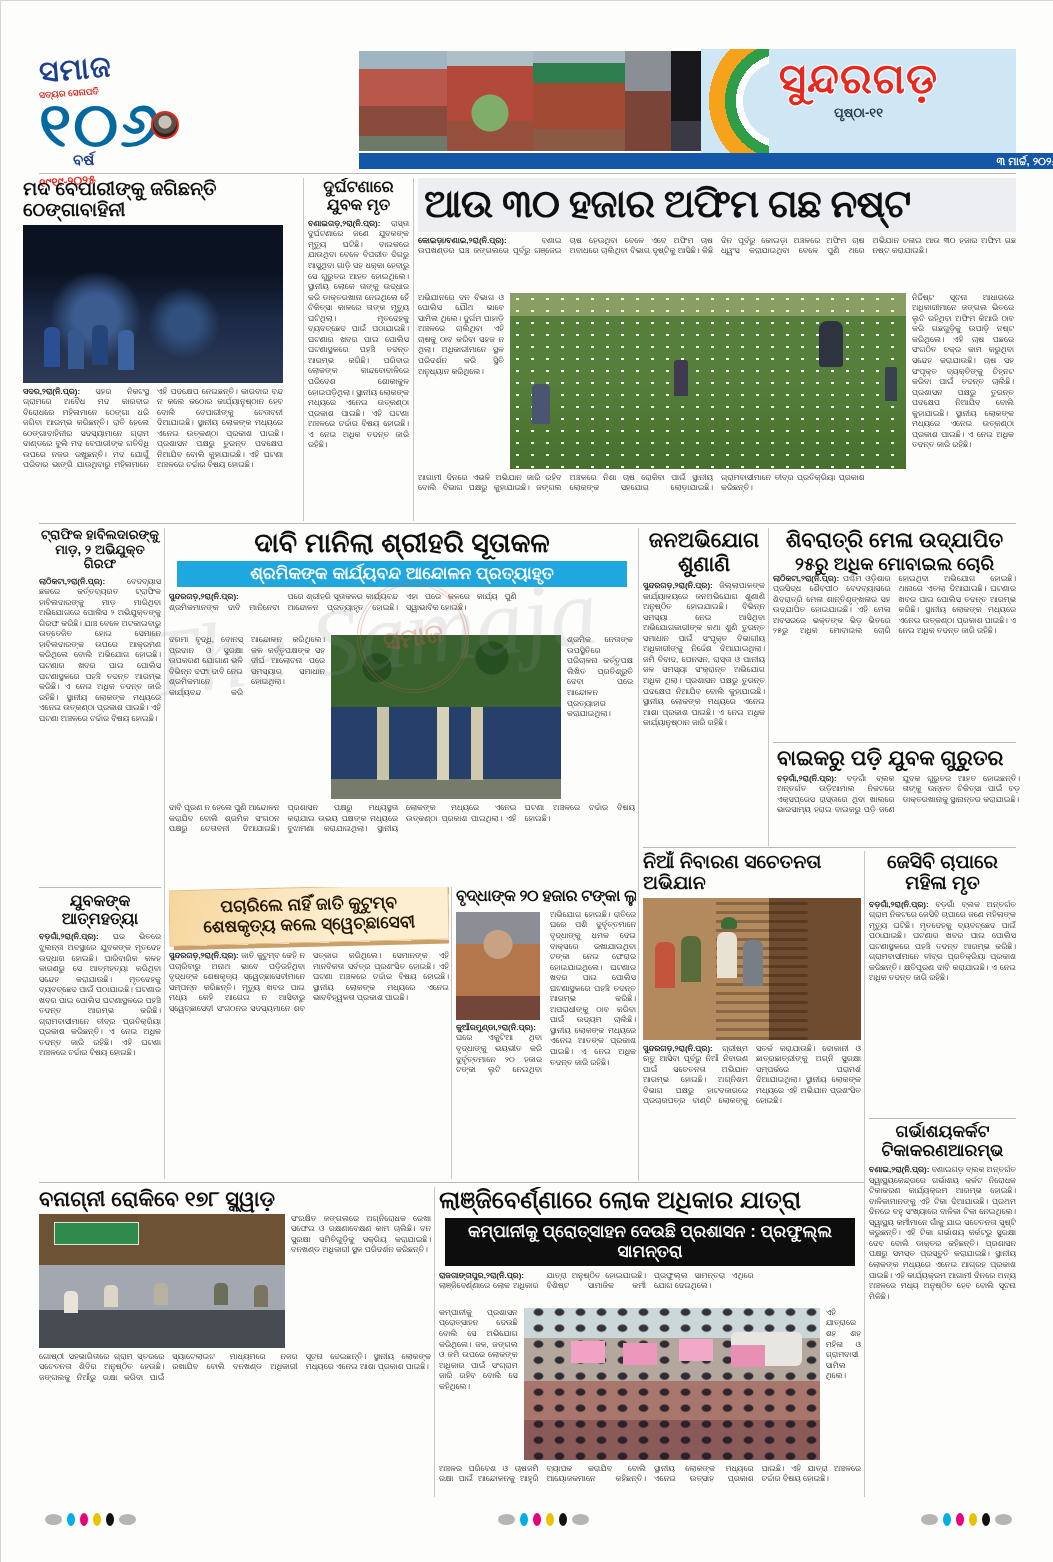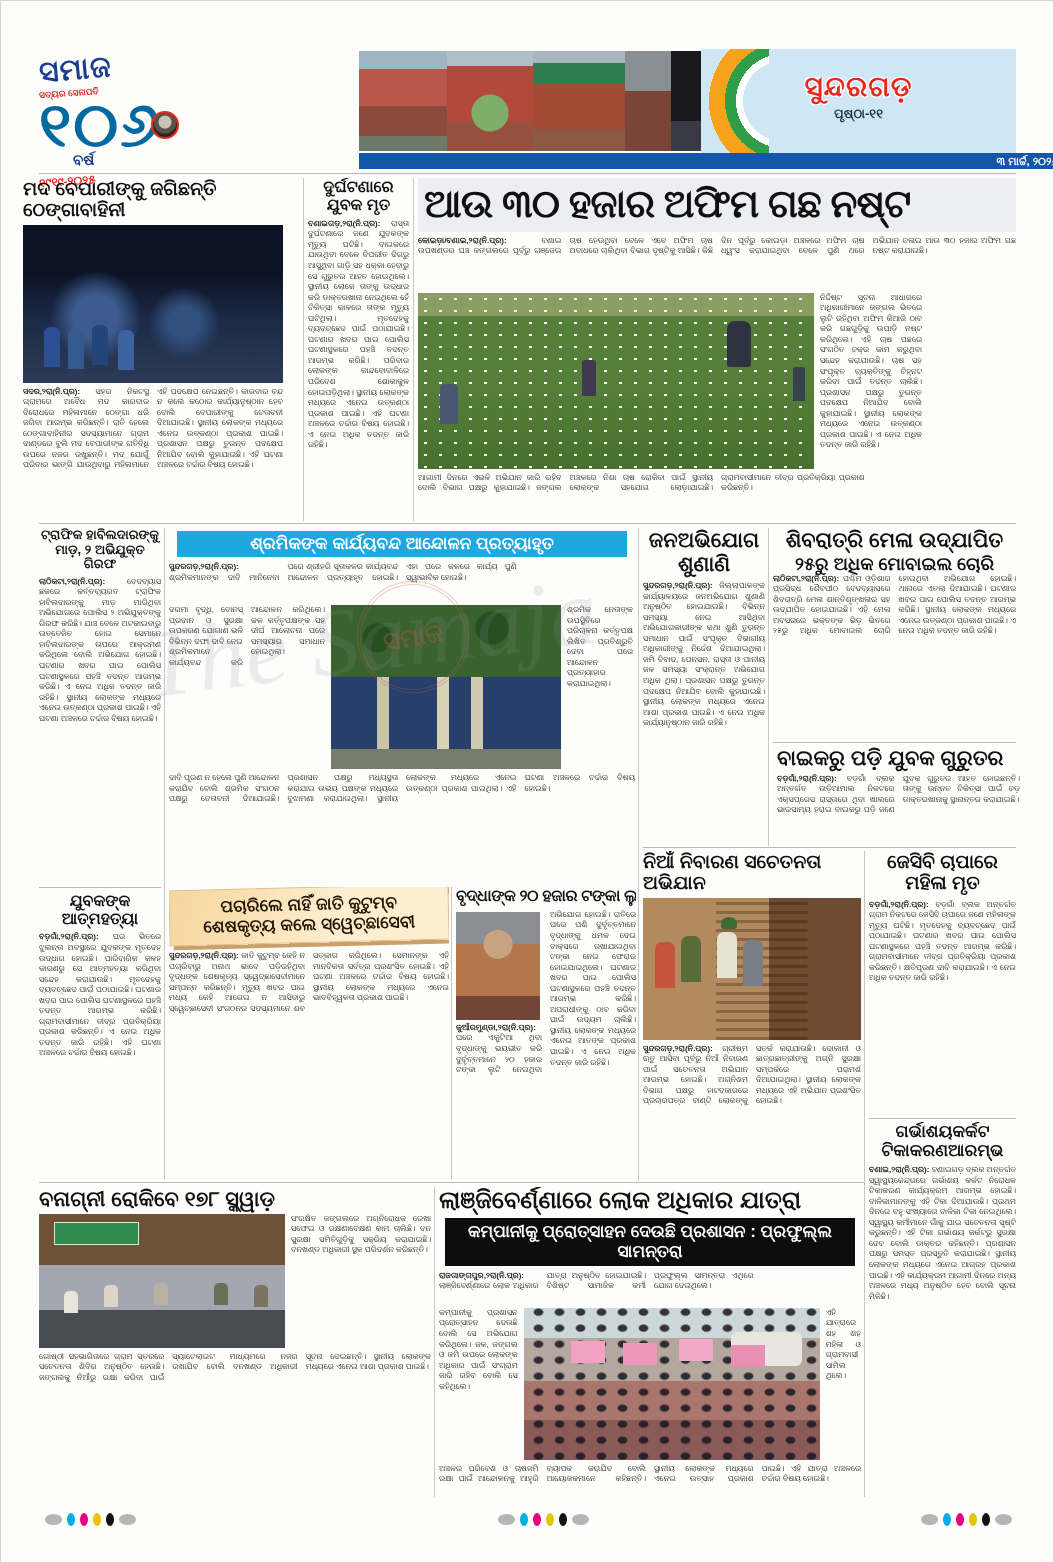--- a/index.html
+++ b/index.html
@@ -17,22 +17,22 @@
   .mstrip{display:flex;height:100px;}
   .mstrip>div{height:100%;}
   .mp1{width:88px;background:linear-gradient(180deg,#9fb6c2 0 18%,#b9574b 18% 55%,#8a4a3c 55% 85%,#6d7a6a 85%);}
   .mp2{width:86px;background:radial-gradient(circle at 50% 62%,#7fae6a 0 18px,transparent 19px),linear-gradient(180deg,#aebfc7 0 15%,#b2493a 15% 70%,#97503e 70%);}
   .mp3{width:92px;background:linear-gradient(180deg,#a7b7bd 0 12%,#2e7d4f 12% 32%,#a34a34 32% 78%,#8a5a44 78%);}
   .mp4{width:46px;background:linear-gradient(180deg,#8a8f96 0 40%,#7a4438 40%);}
   .mp5{width:40px;background:linear-gradient(180deg,#17171c 0 70%,#3a3a44 70%);}
   .rightbox{background:#cfe6f5;border-radius:0 0 0 0;overflow:hidden;}
   .arc{position:absolute;left:-4px;top:0;width:72px;height:104px;
        background:radial-gradient(circle at 86px 52px,rgba(0,0,0,0) 0 40px,#ffffff 40px 47px,#2e9e49 47px 58px,#f6a21a 58px 74px,rgba(0,0,0,0) 74px);}
-  .edition{font-size:28px;font-weight:800;color:#e8281e;text-align:center;letter-spacing:1px;
-           text-shadow:1px 1px 0 #fff,-1px -1px 0 #fff,1px -1px 0 #fff,-1px 1px 0 #fff;margin-top:22px;}
+  .edition{font-size:42px;font-weight:800;color:#e8281e;text-align:center;letter-spacing:1px;
+           text-shadow:1px 1px 0 #fff,-1px -1px 0 #fff,1px -1px 0 #fff,-1px 1px 0 #fff;margin-top:6px;}
   .pagelabel{font-size:13px;font-weight:700;color:#23364a;text-align:center;margin-top:2px;}
   .datebar{background:#1456a8;color:#fff;font-size:11px;font-weight:700;height:16px;line-height:16px;text-align:center;padding-left:340px;}
   
   .hrule{background:#b9b9b9;height:1px;}
   .vrule{background:#c6c6c6;width:1px;}
   
   .art{position:absolute;overflow:hidden;}
   .hl{font-weight:800;color:#101010;line-height:1.12;}
   .hl-main{font-size:39px;letter-spacing:-1px;background:#eceef2;padding:4px 6px 6px;}
   .hl-xl{font-size:27px;}
@@ -133,20 +133,21 @@
   </div>
   <div class="abs vrule" style="left:412px;top:177px;height:343px;"></div>
 
   <div class="art" style="left:417px;top:177px;width:598px;height:343px;">
     <div class="hl hl-main">ଆଉ ୩୦ ହଜାର ଅଫିମ ଗଛ ନଷ୍ଟ</div>
     <div class="bd c4" style="height:54px;margin-top:4px;">
       <b>କୋଇଡ଼ା/ବଣାଇ,୨ରା(ନି.ପ୍ର):</b>
       <span>ବଣାଇ ଉପଖଣ୍ଡର ଘଞ୍ଚ ଜଙ୍ଗଲରେ ପୂର୍ବରୁ ଗଞ୍ଜେଇ ଚାଷ ହେଉଥିବା ବେଳେ ଏବେ ଅଫିମ ଚାଷ ଅବାଧରେ ଚାଲିଥିବା ବିଭାଗ ଦୃଷ୍ଟିକୁ ଆସିଛି। କିଛି ଦିନ ପୂର୍ବରୁ କୋଇଡ଼ା ଅଞ୍ଚଳରେ ଅଫିମ ଚାଷ ଧ୍ୱଂସ କରାଯାଇଥିବା ବେଳେ ପୁଣି ଥରେ ଅଭିଯାନ ଚଳାଇ ଆଉ ୩୦ ହଜାର ଅଫିମ ଗଛ ନଷ୍ଟ କରାଯାଇଛି।</span>
     </div>
     <div class="row" style="margin-top:3px;">
+      <div class="bd" style="width:86px;height:176px;">ଅଭିଯାନରେ ବନ ବିଭାଗ ଓ ପୋଲିସ ଯୌଥ ଭାବେ ସାମିଲ ଥିଲେ। ଦୁର୍ଗମ ପାହାଡ଼ି ଅଞ୍ଚଳରେ ଚାଲିଥିବା ଏହି ଚାଷକୁ ଠାବ କରିବା ସହଜ ନ ଥିଲା। ଅଧିକାରୀମାନେ ସ୍ଥଳ ପରିଦର୍ଶନ କରି ସ୍ଥିତି ଅନୁଧ୍ୟାନ କରିଥିଲେ।</div>
       <div class="ph ph-poppy" style="width:396px;height:176px;"></div>
       <div class="bd" style="width:102px;height:176px;">ନିର୍ଦ୍ଦିଷ୍ଟ ସୂଚନା ଆଧାରରେ ଅଧିକାରୀମାନେ ଜଙ୍ଗଲ ଭିତରେ ଲୁଚି ରହିଥିବା ଅଫିମ କିଆରି ଠାବ କରି ଗଛଗୁଡ଼ିକୁ ଉପାଡ଼ି ନଷ୍ଟ କରିଥିଲେ। ଏହି ଚାଷ ପଛରେ ସଂଗଠିତ ଚକ୍ର କାମ କରୁଥିବା ସନ୍ଦେହ କରାଯାଉଛି। ଚାଷ ସହ ସଂପୃକ୍ତ ବ୍ୟକ୍ତିଙ୍କୁ ଚିହ୍ନଟ କରିବା ପାଇଁ ତଦନ୍ତ ଚାଲିଛି। ପ୍ରଶାସନ ପକ୍ଷରୁ ତୁରନ୍ତ ପଦକ୍ଷେପ ନିଆଯିବ ବୋଲି କୁହାଯାଇଛି। ସ୍ଥାନୀୟ ଲୋକଙ୍କ ମଧ୍ୟରେ ଏନେଇ ଉତ୍କଣ୍ଠା ପ୍ରକାଶ ପାଇଛି। ଏ ନେଇ ଅଧିକ ତଦନ୍ତ ଜାରି ରହିଛି।</div>
     </div>
     <div class="bd c4" style="height:46px;margin-top:4px;">ଆଗାମୀ ଦିନରେ ଏଭଳି ଅଭିଯାନ ଜାରି ରହିବ ବୋଲି ବିଭାଗ ପକ୍ଷରୁ କୁହାଯାଇଛି। ଜଙ୍ଗଲ ଅଞ୍ଚଳରେ ନିଶା ଚାଷ ରୋକିବା ପାଇଁ ସ୍ଥାନୀୟ ଲୋକଙ୍କ ସହଯୋଗ ଲୋଡ଼ାଯାଇଛି। ଗ୍ରାମବାସୀମାନେ ତୀବ୍ର ପ୍ରତିକ୍ରିୟା ପ୍ରକାଶ କରିଛନ୍ତି।</div>
   </div>
 
   <div class="abs hrule" style="left:38px;top:522px;width:977px;"></div>
 
   <div class="art" style="left:38px;top:527px;width:122px;height:651px;">
     <div>
@@ -161,20 +162,21 @@
       <div class="hl ctr" style="font-size:16px;">ଯୁବକଙ୍କ ଆତ୍ମହତ୍ୟା</div>
       <div class="bd" style="height:266px;margin-top:5px;">
         <b>ବଡ଼ଗାଁ,୨ରା(ନି.ପ୍ର):</b>
         <span>ଘର ଭିତରେ ଝୁଲନ୍ତା ଅବସ୍ଥାରେ ଯୁବକଙ୍କ ମୃତଦେହ ଉଦ୍ଧାର ହୋଇଛି। ପାରିବାରିକ କଳହ କାରଣରୁ ସେ ଆତ୍ମହତ୍ୟା କରିଥିବା ସନ୍ଦେହ କରାଯାଉଛି। ମୃତଦେହକୁ ବ୍ୟବଚ୍ଛେଦ ପାଇଁ ପଠାଯାଇଛି। ଘଟଣାର ଖବର ପାଇ ପୋଲିସ ଘଟଣାସ୍ଥଳରେ ପହଞ୍ଚି ତଦନ୍ତ ଆରମ୍ଭ କରିଛି। ଗ୍ରାମବାସୀମାନେ ତୀବ୍ର ପ୍ରତିକ୍ରିୟା ପ୍ରକାଶ କରିଛନ୍ତି। ଏ ନେଇ ଅଧିକ ତଦନ୍ତ ଜାରି ରହିଛି। ଏହି ଘଟଣା ଅଞ୍ଚଳରେ ଚର୍ଚ୍ଚାର ବିଷୟ ହୋଇଛି।</span>
       </div>
     </div>
   </div>
   <div class="abs vrule" style="left:163px;top:527px;height:651px;"></div>
 
   <div class="art" style="left:168px;top:527px;width:466px;height:352px;">
+    <div class="hl hl-xl ctr">ଦାବି ମାନିଲା ଶ୍ରୀହରି ସୂତାକଳ</div>
     <div class="bluebar">ଶ୍ରମିକଙ୍କ କାର୍ଯ୍ୟବନ୍ଦ ଆନ୍ଦୋଳନ ପ୍ରତ୍ୟାହୃତ</div>
     <div class="bd c4" style="height:40px;">
       <b>ସୁନ୍ଦରଗଡ଼,୨ରା(ନି.ପ୍ର):</b>
       <span>ଶ୍ରମିକମାନଙ୍କ ଦାବି ମାନିନେବା ପରେ ଶ୍ରୀହରି ସୂତାକଳର କାର୍ଯ୍ୟବନ୍ଦ ଆନ୍ଦୋଳନ ପ୍ରତ୍ୟାହୃତ ହୋଇଛି। ଏହା ପରେ କଳରେ କାର୍ଯ୍ୟ ପୁଣି ସ୍ୱାଭାବିକ ହୋଇଛି।</span>
     </div>
     <div class="row" style="margin-top:3px;">
       <div class="bd c2" style="width:156px;height:164px;">ଦରମା ବୃଦ୍ଧି, ବୋନସ୍ ପ୍ରଦାନ ଓ ସୁରକ୍ଷା ଉପକରଣ ଯୋଗାଣ ଭଳି ବିଭିନ୍ନ ଦଫା ଦାବି ନେଇ ଶ୍ରମିକମାନେ କାର୍ଯ୍ୟବନ୍ଦ କରି ଆନ୍ଦୋଳନ କରିଥିଲେ। କଳ କର୍ତ୍ତୃପକ୍ଷଙ୍କ ସହ ଦୀର୍ଘ ଆଲୋଚନା ପରେ ସମସ୍ୟାର ସମାଧାନ ହୋଇଥିଲା।</div>
       <div class="ph ph-gate" style="width:230px;height:164px;"></div>
       <div class="bd" style="width:66px;height:164px;">ଶ୍ରମିକ ନେତାଙ୍କ ଉପସ୍ଥିତିରେ ପରିଚାଳନା କର୍ତ୍ତୃପକ୍ଷ ଲିଖିତ ପ୍ରତିଶ୍ରୁତି ଦେବା ପରେ ଆନ୍ଦୋଳନ ପ୍ରତ୍ୟାହାର କରାଯାଇଥିଲା।</div>
     </div>

